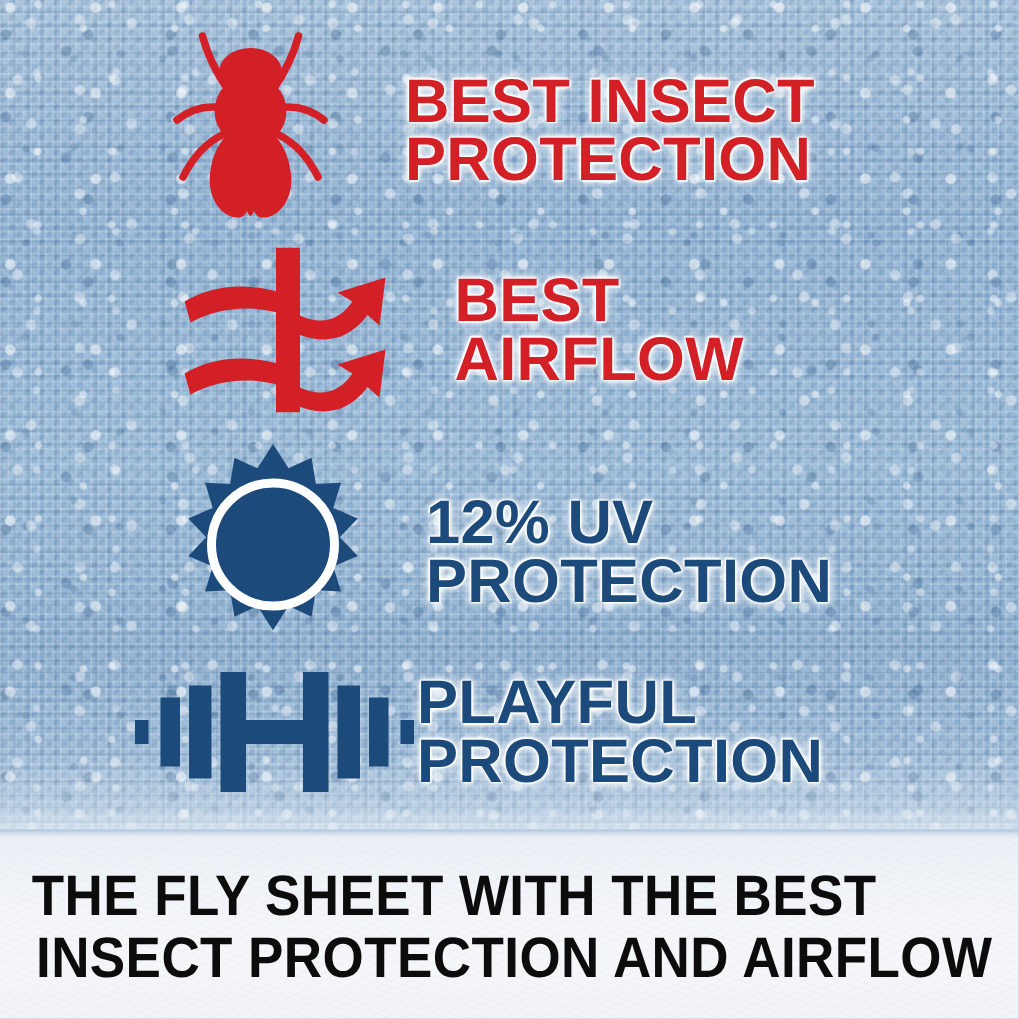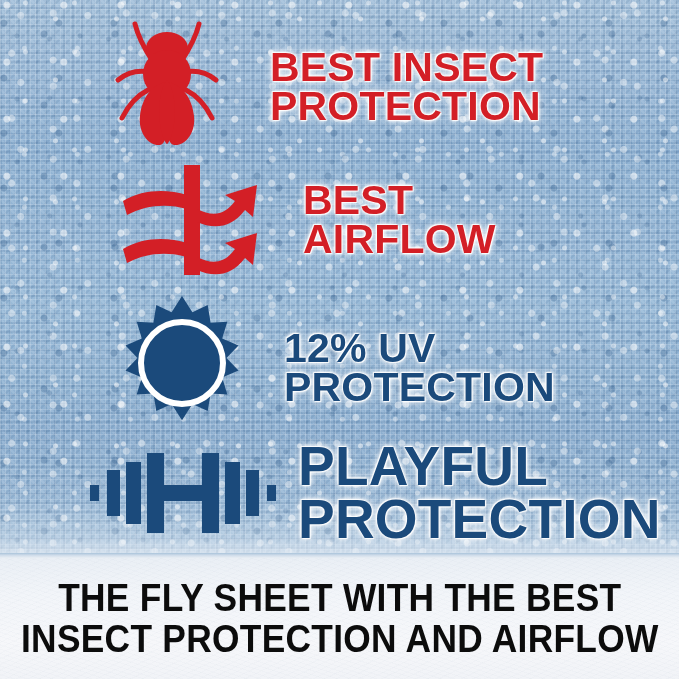--- a/index.html
+++ b/index.html
@@ -83,30 +83,30 @@
   #row-insect{left:108px;top:14px;}
   #row-insect .feat-text{font-size:41px;margin-left:44px;margin-top:4px;}
   
   #row-airflow{left:121px;top:165px;}
   #row-airflow .feat-text{font-size:41px;margin-left:32px;}
   
   #row-uv{left:108px;top:296px;}
   #row-uv .feat-text{font-size:41px;margin-left:28px;}
   
   #row-durability{left:88px;top:440px;}
-  #row-durability .feat-text{font-size:55px;margin-left:20px;}
+  #row-durability .feat-text{font-size:41px;}
 
   
   #banner{
     position:absolute;left:0;top:558px;width:679px;height:121px;
     background:
       repeating-linear-gradient(18deg, rgba(178,190,205,.055) 0 1px, transparent 1px 4px),
       repeating-linear-gradient(-26deg, rgba(178,190,205,.05) 0 1px, transparent 1px 5px),
       linear-gradient(180deg,#eaeff5 0%,#f2f5f9 30%,#f6f7fa 70%,#f1f3f7 100%);
-    display:flex;flex-direction:column;align-items:center;justify-content:center;
+    display:flex;flex-direction:column;align-items:flex-start;justify-content:center;
   }
   #banner .bl{
     color:#0c0c0c;font-weight:700;font-size:38px;line-height:1.06;
     letter-spacing:.3px;white-space:nowrap;
     transform:scaleX(.93);transform-origin:center;
   }
 </style>
 </head>
 <body>
 

